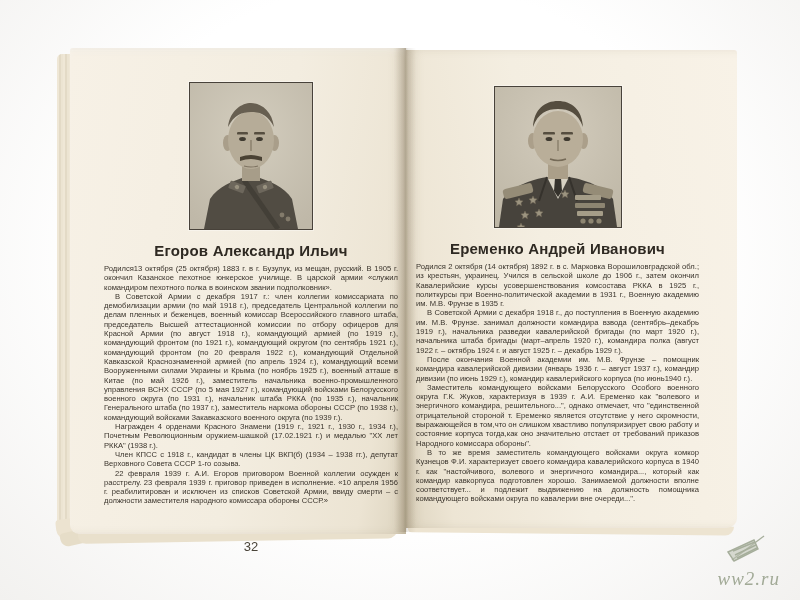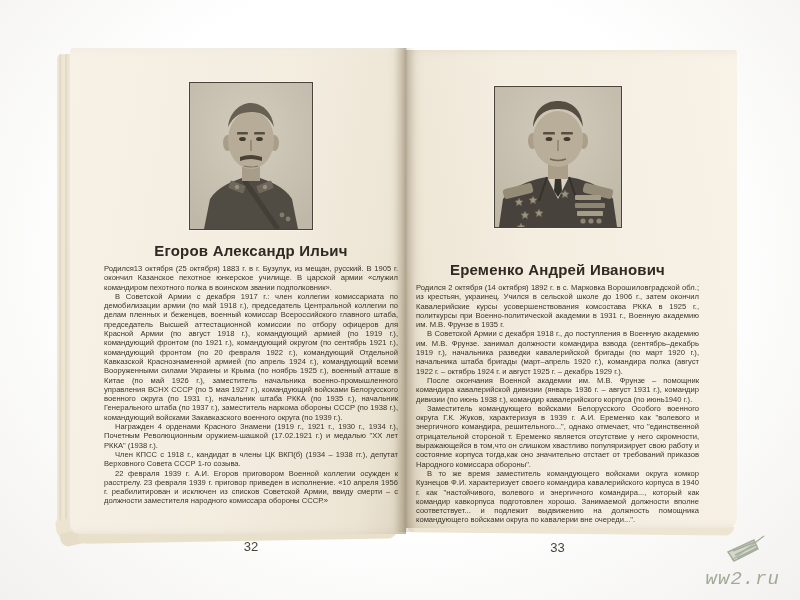--- a/index.html
+++ b/index.html
@@ -38,34 +38,34 @@
   .content{position:relative;height:100%;box-sizing:border-box;}
   .content-left{padding:0 8px 0 34px;}
   .content-right{padding:0 38px 0 10px;}
 
   .photo-frame{border:1px solid #48423a;background:#c9c2b3;overflow:hidden;box-shadow:0 0 0 1px rgba(255,255,255,.35);}
   .photo-left{width:122px;height:146px;margin:34px auto 0;}
   .photo-right{width:126px;height:140px;margin:36px auto 0;}
   .photo-frame svg{display:block;width:100%;height:100%;}
 
   .title{margin:12px 0 0;font-size:15px;font-weight:bold;text-align:center;color:#2e2922;letter-spacing:.2px;}
-  .content-right .title{margin-top:33px;}
+  .content-right .title{margin-top:12px;}
 
   .bio{margin-top:5px;font-size:7.6px;line-height:9.3px;color:#39332b;text-align:justify;}
   .bio p{margin:0;}
   .bio p + p{text-indent:11px;}
 
   .pagenum{position:absolute;text-align:center;font-size:13px;color:#4a4439;}
   .pagenum-left{left:34px;right:8px;bottom:14px;}
   .pagenum-right{left:10px;right:38px;bottom:9px;}
 
   .watermark{position:absolute;right:12px;bottom:8px;width:104px;height:58px;}
   .watermark .flag{position:absolute;right:20px;top:0;}
   .watermark .wm-text{position:absolute;right:8px;bottom:2px;
-      font-family:Liberation Mono, monospace;font-style:italic;font-size:19px;color:#a2aa97;letter-spacing:1px;}
+      font-family:Liberation Serif, serif;font-style:italic;font-size:19px;color:#a2aa97;letter-spacing:1px;}
 </style>
 </head>
 <body>
 
 <div class="scene">
 
   <div class="book-shadow"></div>
   <div class="stack-left"></div>
   <div class="stack-corner1"></div>
   <div class="stack-corner2"></div>
@@ -174,26 +174,25 @@
             <circle cx="96" cy="134" r="2.6" fill="#8d8571"></circle>
             <circle cx="104" cy="134" r="2.6" fill="#8d8571"></circle>
         </svg>
       </div>
 
       <h2 class="title">Еременко Андрей Иванович</h2>
 
       <div class="bio">
         <p>Родился 2 октября (14 октября) 1892 г. в с. Марковка Ворошиловградской обл.; из крестьян, украинец. Учился в сельской школе до 1906 г., затем окончил Кавалерийские курсы усовершенствования комсостава РККА в 1925 г., политкурсы при Военно-политической академии в 1931 г., Военную академию им. М.В. Фрунзе в 1935 г.</p>
         <p>В Советской Армии с декабря 1918 г., до поступления в Военную академию им. М.В. Фрунзе. занимал должности командира взвода (сентябрь–декабрь 1919 г.), начальника разведки кавалерийской бригады (по март 1920 г.), начальника штаба бригады (март–апрель 1920 г.), командира полка (август 1922 г. – октябрь 1924 г. и август 1925 г. – декабрь 1929 г.).</p>
-        <p>После окончания Военной академии им. М.В. Фрунзе – помощник командира кавалерийской дивизии (январь 1936 г. – август 1931 г.), командир дивизии (по июнь 1938 г.), командир кавалерийского корпуса (по июнь1940 г.).</p>
+        <p>После окончания Военной академии им. М.В. Фрунзе – помощник командира кавалерийской дивизии (январь 1936 г. – август 1937 г.), командир дивизии (по июнь 1929 г.), командир кавалерийского корпуса (по июнь1940 г.).</p>
         <p>Заместитель командующего войсками Белорусского Особого военного округа Г.К. Жуков, характеризуя в 1939 г. А.И. Еременко как "волевого и энергичного командира, решительного...", однако отмечает, что "единственной отрицательной стороной т. Еременко является отсутствие у него скромности, выражающейся в том,что он слишком хвастливо популяризирует свою работу и состояние корпуса тогда,как оно значительно отстает от требований приказов Народного комиссара обороны".</p>
         <p>В то же время заместитель командующего войсками округа комкор Кузнецов Ф.И. характеризует своего командира кавалерийского корпуса в 1940 г. как "настойчивого, волевого и энергичного командира..., который как командир кавкорпуса подготовлен хорошо. Занимаемой должности вполне соответствует... и подлежит выдвижению на должность помощника командующего войсками округа по кавалерии вне очереди...".</p>
       </div>
 
-      <div class="pagenum pagenum-right">33</div>
     </div>
   </div>
 
   <div class="spine-shade"></div>
 
   <div class="watermark">
     <svg class="flag" width="44" height="32" viewBox="0 0 44 32" xmlns="http://www.w3.org/2000/svg">
       <g stroke="#a6ae9b" fill="none" stroke-width="1.4">
         <line x1="8" y1="26" x2="40" y2="2"></line>
         <path d="M4,18 L30,6 L34,15 L10,27 Z" fill="#b9c0ae" fill-opacity=".55"></path>

